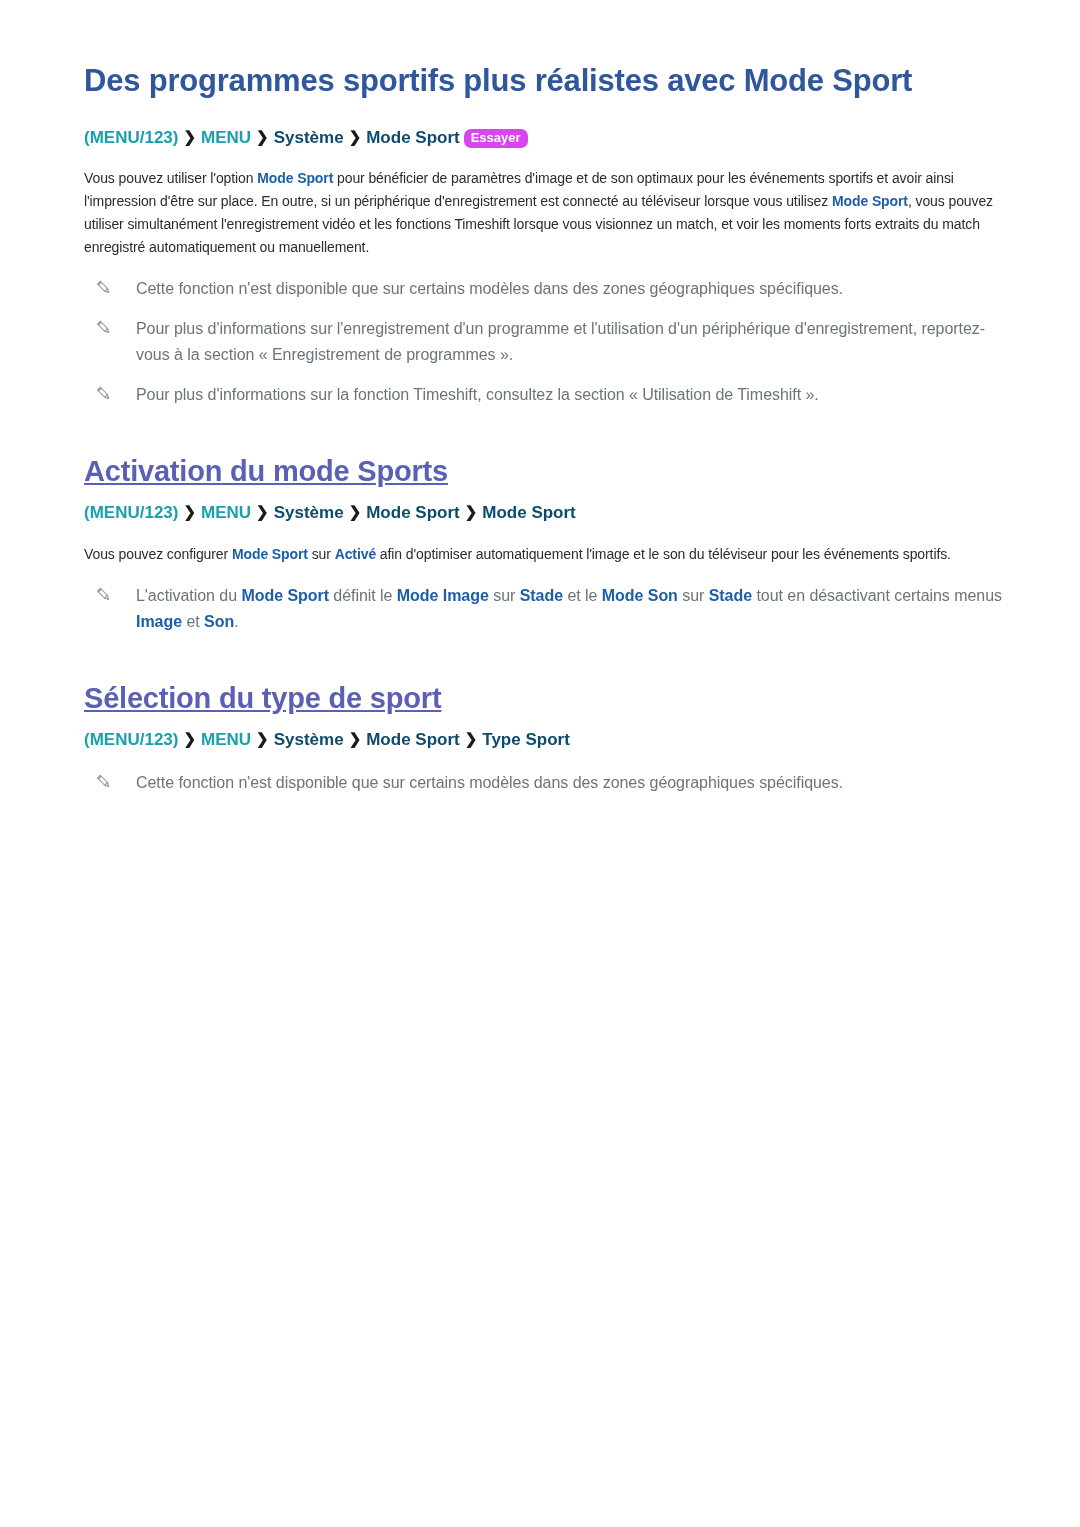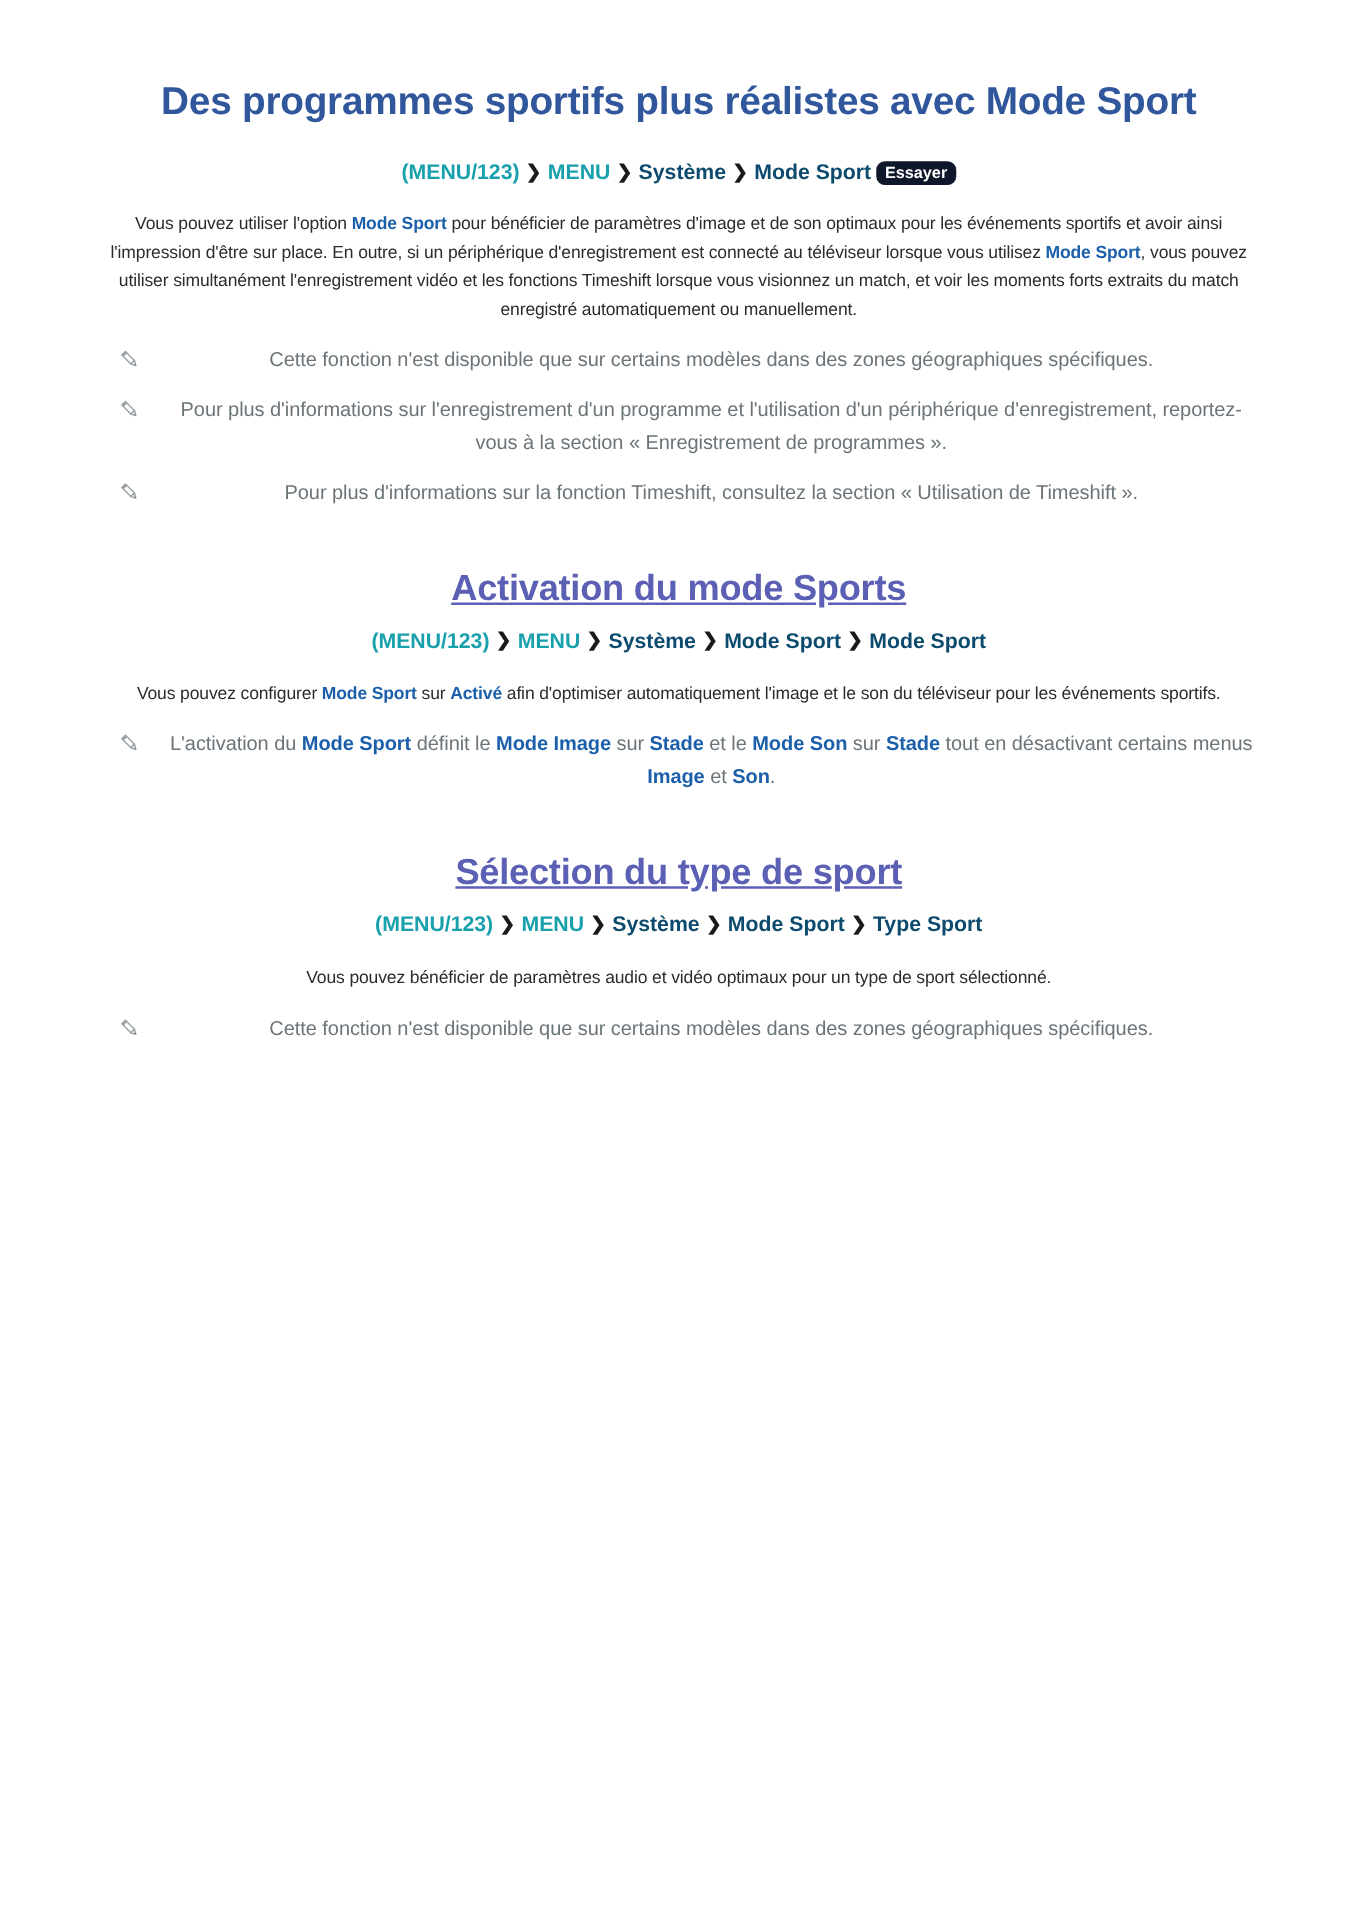--- a/index.html
+++ b/index.html
@@ -13,21 +13,20 @@
     font-family: "Liberation Sans", sans-serif;
     -webkit-font-smoothing: antialiased;
   }
   .page {
     position: relative;
     width: 1080px;
     height: 1500px;
     box-sizing: border-box;
     padding: 62px 78px 0 84px;
     background: #ffffff;
-    text-align: center;
   }
 
   
   .page-title {
     font-size: 31px;
     font-weight: bold;
     color: #30569c;
     letter-spacing: -0.2px;
     line-height: 1.2;
     margin: 0 0 28px 0;
@@ -47,21 +46,21 @@
   .crumb-sep {
     color: #1a1a1a;
     font-weight: bold;
     font-size: 15px;
     padding: 0 5px;
     position: relative;
     top: -1px;
   }
   .badge-try {
     display: inline-block;
-    background: #0f172a;
+    background: #d946ef;
     color: #ffffff;
     font-size: 13px;
     font-weight: bold;
     border-radius: 7px;
     padding: 2px 7px 3px 7px;
     margin-left: 4px;
     position: relative;
     top: -1px;
     line-height: 1.1;
   }
@@ -202,21 +201,20 @@
       <span>L'activation du </span><span class="kw-dark">Mode Sport</span><span> définit le </span><span class="kw-dark">Mode Image</span><span> sur </span><span class="kw-dark">Stade</span><span> et le </span><span class="kw-dark">Mode Son</span><span> sur </span><span class="kw-dark">Stade</span><span> tout en désactivant certains menus </span><span class="kw-dark">Image</span><span> et </span><span class="kw-dark">Son</span><span>.</span>
     </li>
   </ul>
 
   <h2 class="section-head">Sélection du type de sport</h2>
 
   <div class="sub-breadcrumb">
     <span class="crumb-teal">(MENU/123)</span><span class="crumb-sep">❯</span><span class="crumb-teal">MENU</span><span class="crumb-sep">❯</span><span class="crumb-blue">Système</span><span class="crumb-sep">❯</span><span class="crumb-blue">Mode Sport</span><span class="crumb-sep">❯</span><span class="crumb-blue">Type Sport</span>
   </div>
 
-  <p class="body-par">Vous pouvez bénéficier de paramètres audio et vidéo optimaux pour un type de sport sélectionné.</p>
 
   <ul class="note-list">
     <li class="note">
       <span class="pencil-icon">
         <svg width="20" height="20" viewBox="0 0 20 20" xmlns="http://www.w3.org/2000/svg">
           <g transform="rotate(-45 10 10)">
             <rect x="8.2" y="2.6" width="4.0" height="10.2" fill="#ffffff" stroke="#9aa0a4" stroke-width="1.1"></rect>
             <rect x="8.2" y="2.6" width="4.0" height="2.0" fill="#9aa0a4"></rect>
             <path d="M8.2 12.8 L10.2 16.4 L12.2 12.8 Z" fill="#ffffff" stroke="#9aa0a4" stroke-width="1.1" stroke-linejoin="round"></path>
             <path d="M9.35 14.9 L10.2 16.4 L11.05 14.9 Z" fill="#7e868b"></path>

